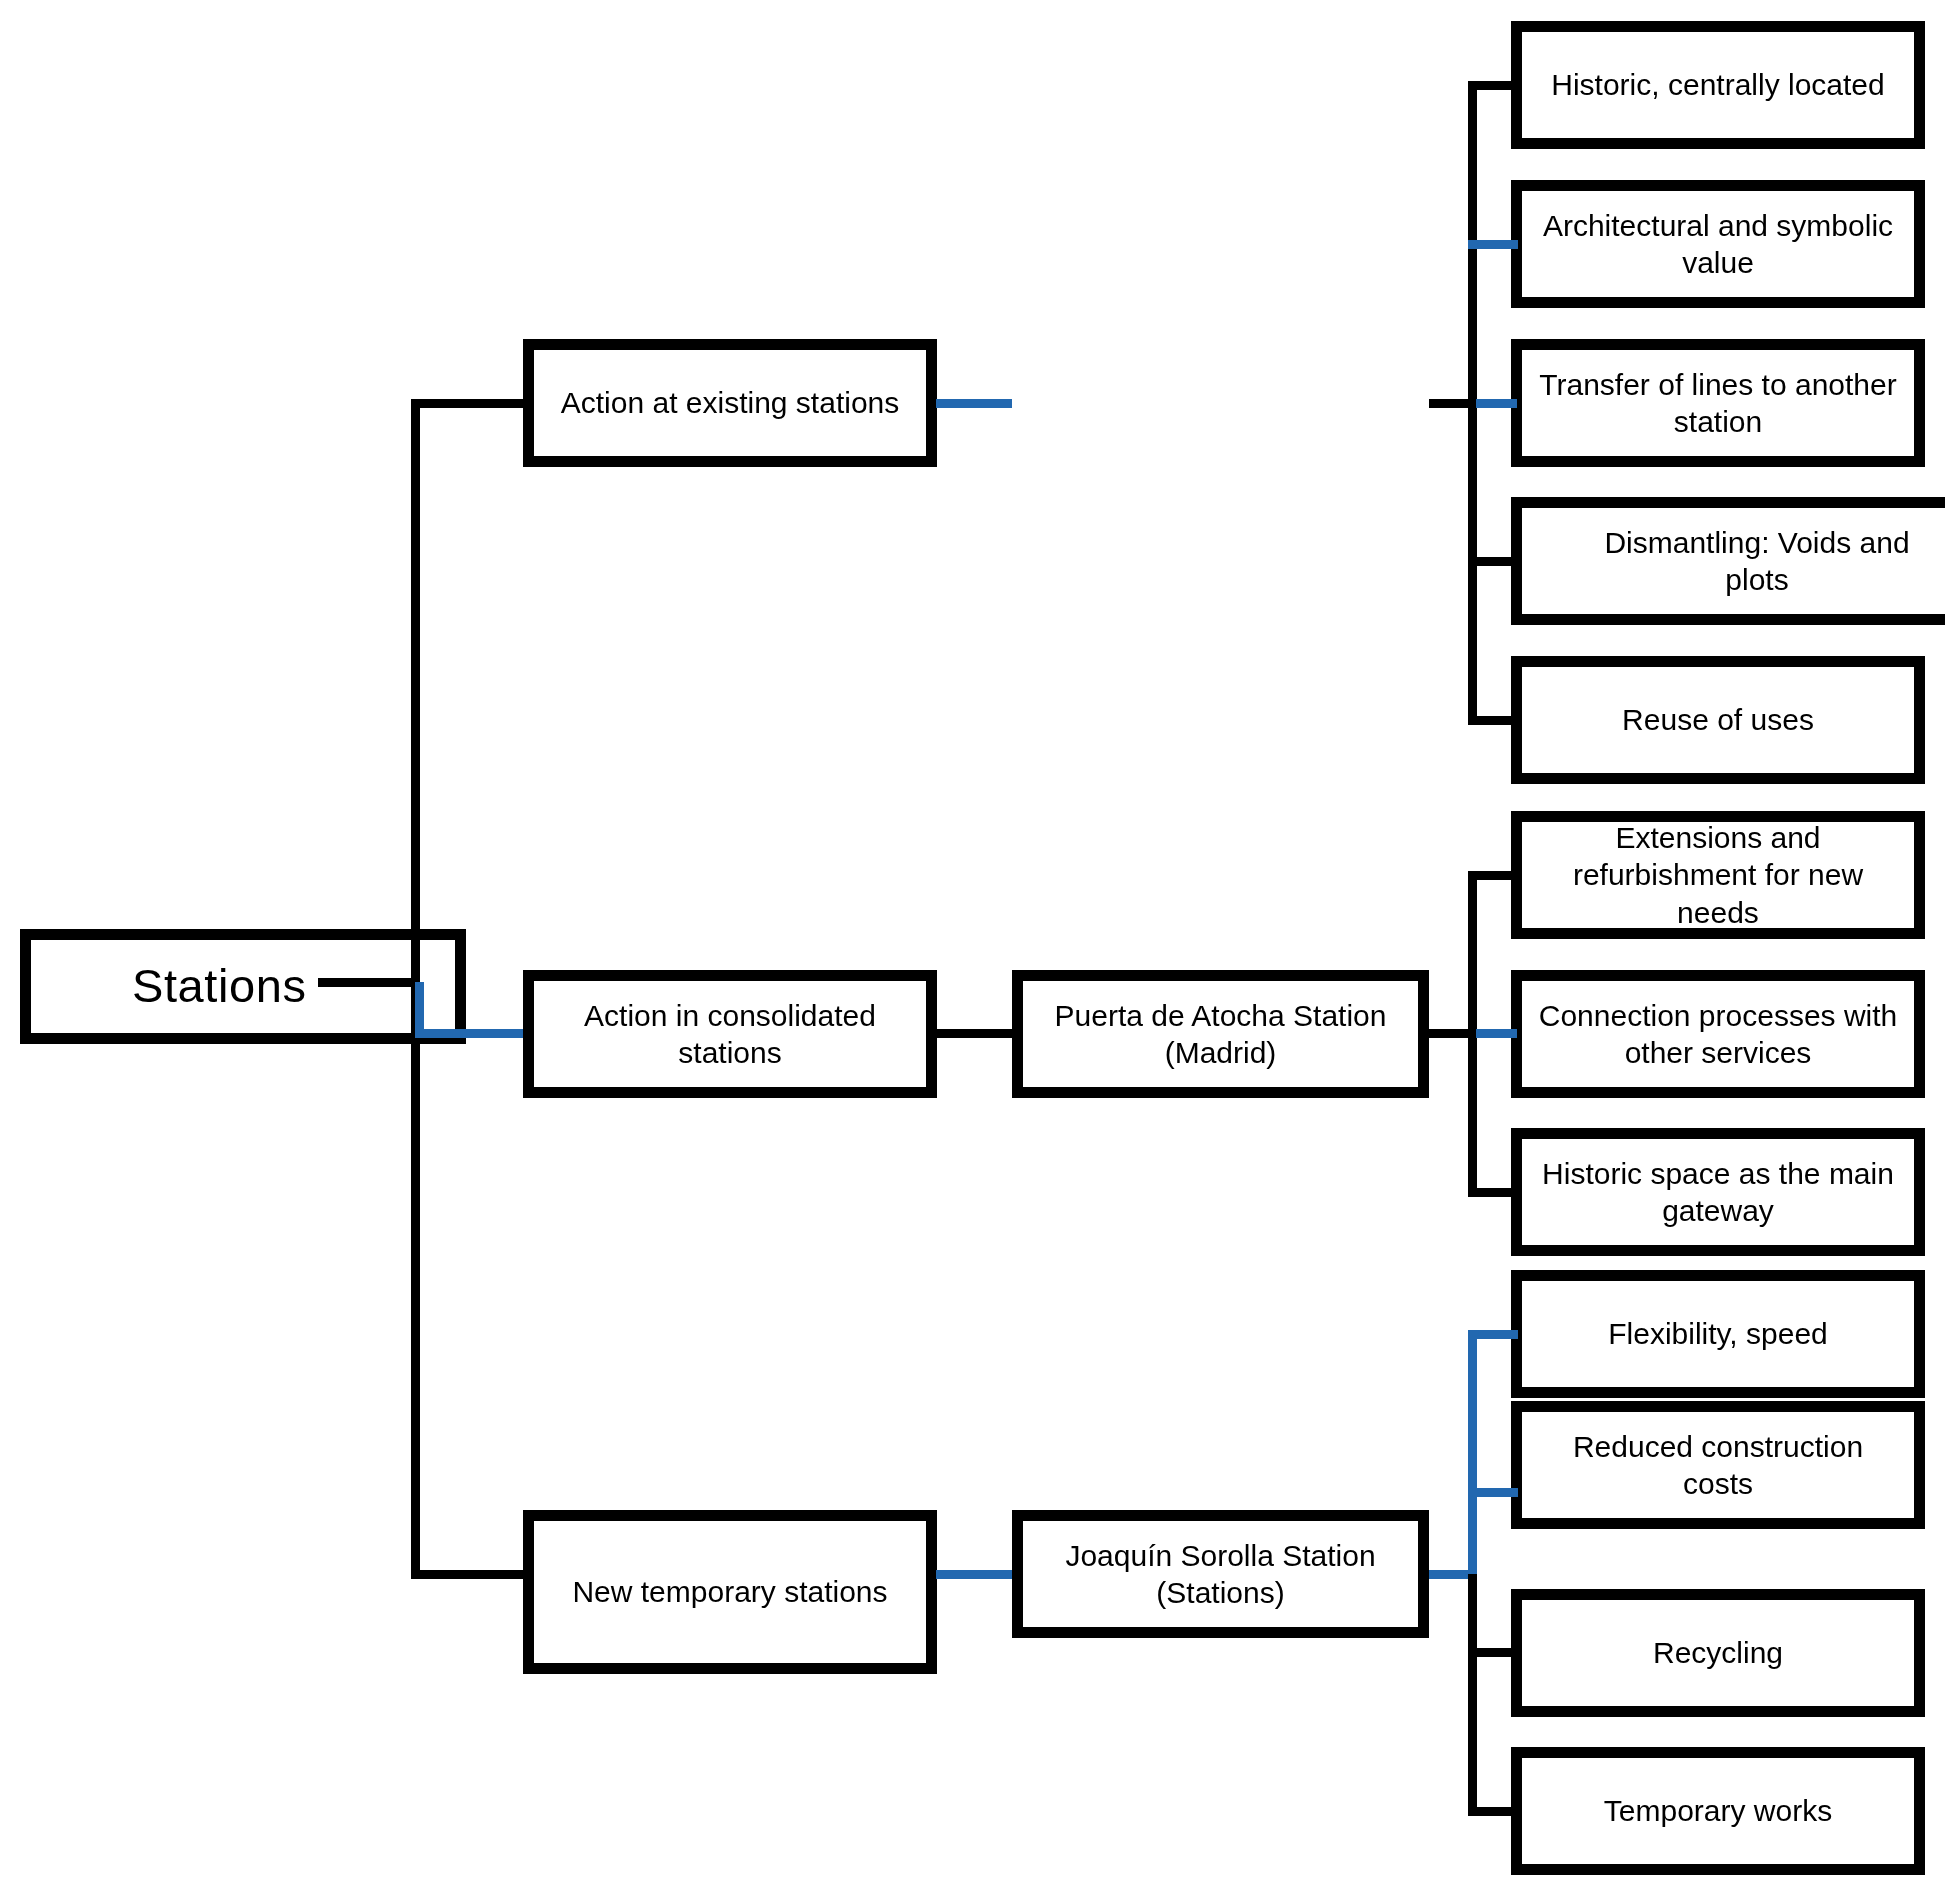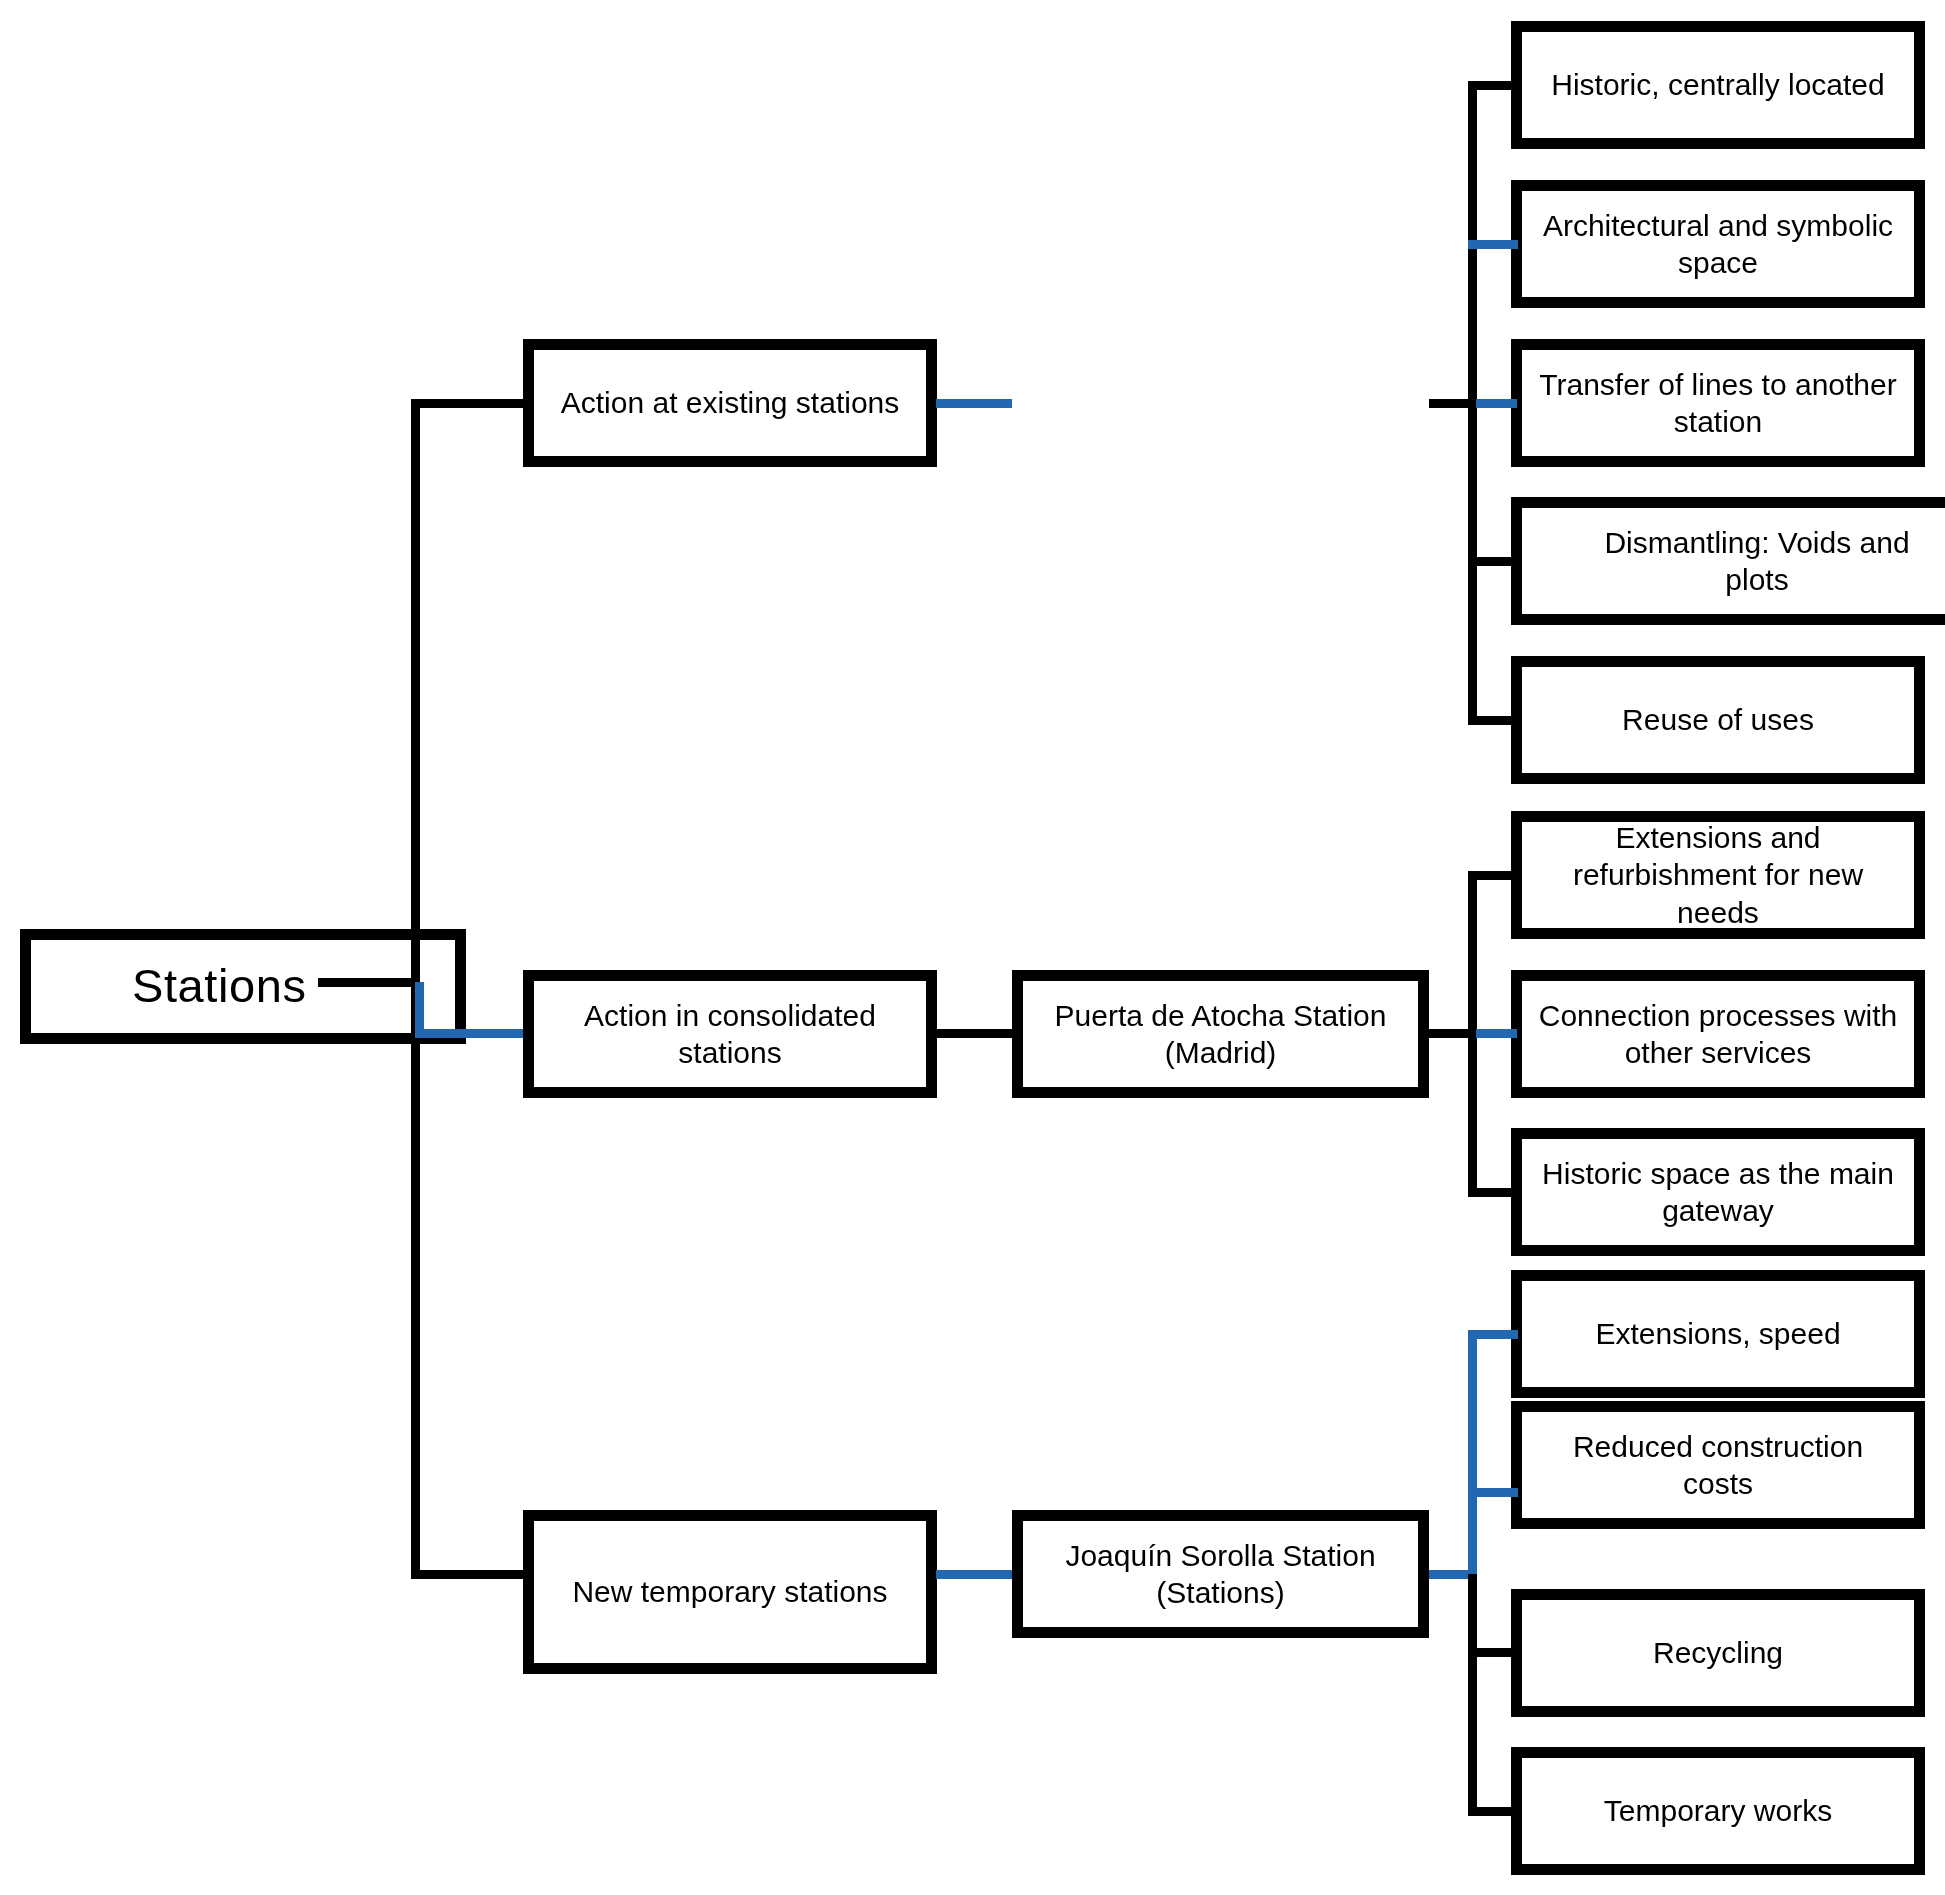--- a/index.html
+++ b/index.html
@@ -25,21 +25,21 @@
 </head>
 <body style="background: rgb(255, 255, 255);">
 
 <div id="canvas">
 
   <div class="box rootbox" style="left:20px; top:929px; width:446px; height:115px;">Stations</div>
 
   <div class="box" style="left:523px; top:339px; width:414px; height:128px;">Action at existing stations</div>
   <div class="box" style="left:1511px; top:21px; width:414px; height:128px;">Historic, centrally located</div>
   <div class="box" style="left:1511px; top:180px; width:414px; height:128px;">Architectural and symbolic
-space</div>
+value</div>
   <div class="box" style="left:1511px; top:339px; width:414px; height:128px;">Transfer of lines to another
 station</div>
   <div class="box" style="left:1511px; top:497px; width:492px; height:128px;">Dismantling: Voids and
 plots</div>
   <div class="box" style="left:1511px; top:656px; width:414px; height:128px;">Reuse of uses</div>
 
   <div class="box" style="left:523px; top:970px; width:414px; height:128px;">Action in consolidated
 stations</div>
   <div class="box" style="left:1012px; top:970px; width:417px; height:128px;">Puerta de Atocha Station
 (Madrid)</div>
@@ -47,21 +47,21 @@
 refurbishment for new
 needs</div>
   <div class="box" style="left:1511px; top:970px; width:414px; height:128px;">Connection processes with
 other services</div>
   <div class="box" style="left:1511px; top:1128px; width:414px; height:128px;">Historic space as the main
 gateway</div>
 
   <div class="box" style="left:523px; top:1510px; width:414px; height:164px;">New temporary stations</div>
   <div class="box" style="left:1012px; top:1510px; width:417px; height:128px;">Joaquín Sorolla Station
 (Stations)</div>
-  <div class="box" style="left:1511px; top:1270px; width:414px; height:128px;">Extensions, speed</div>
+  <div class="box" style="left:1511px; top:1270px; width:414px; height:128px;">Flexibility, speed</div>
   <div class="box" style="left:1511px; top:1401px; width:414px; height:128px;">Reduced construction
 costs</div>
   <div class="box" style="left:1511px; top:1589px; width:414px; height:128px;">Recycling</div>
   <div class="box" style="left:1511px; top:1747px; width:414px; height:128px;">Temporary works</div>
 
   <div class="vline" style="left:411px; top:399px; width:8.8px; height:1180px;"></div>
 
   <div class="hline" style="left:318px; top:978px; width:98px; height:8.8px;"></div>
   <div class="vline blue" style="left:415px; top:982px; width:8.8px; height:56px;"></div>
   <div class="hline blue" style="left:415px; top:1029px; width:108px; height:8.8px;"></div>

